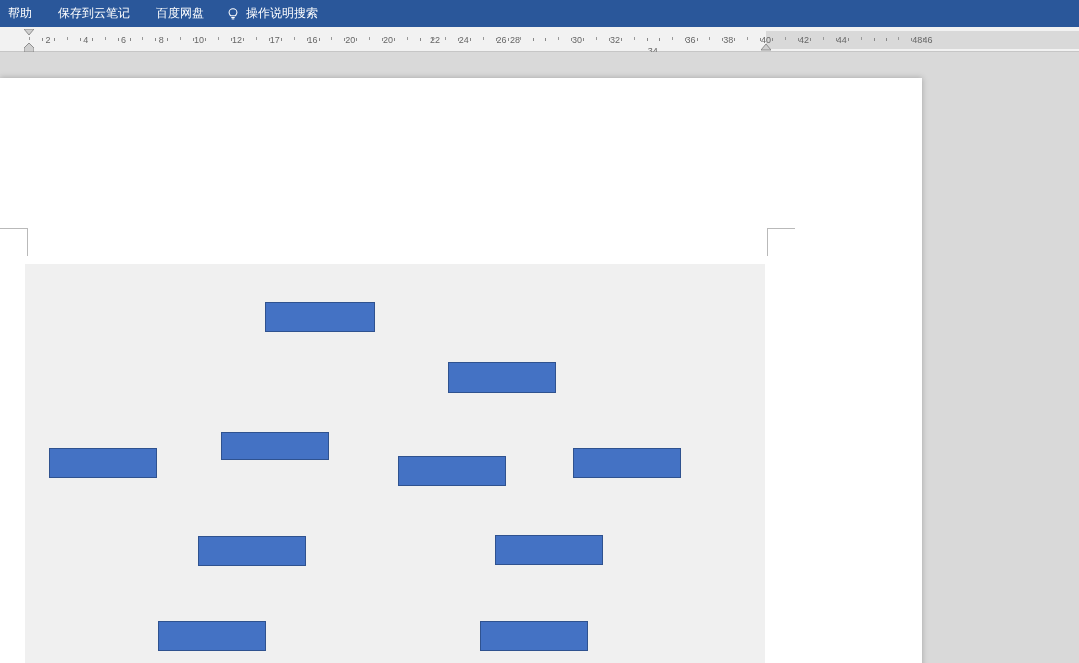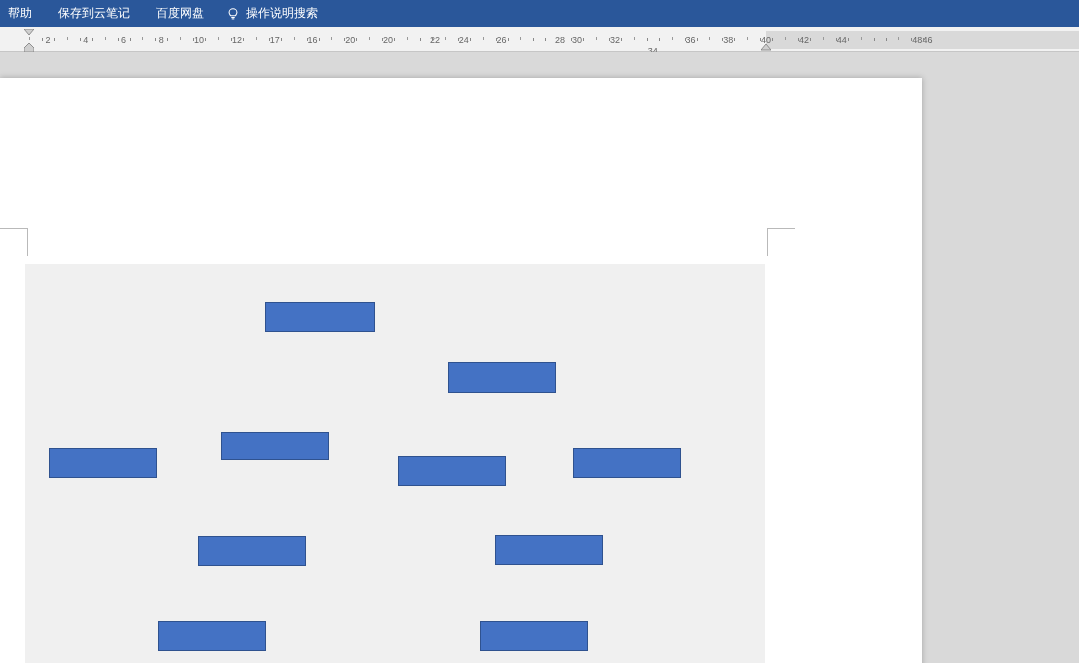--- a/index.html
+++ b/index.html
@@ -195,21 +195,21 @@
       <div class="tick" style="left: 431.9px; top: 7px; height: 3px;"></div>
       <div class="tick-dash" style="left: 444.8px;"></div>
       <span class="tick-label" style="left: 463.7px;">24</span>
       <div class="tick" style="left: 457.7px; top: 7px; height: 3px;"></div>
       <div class="tick" style="left: 469.7px; top: 7px; height: 3px;"></div>
       <div class="tick-dash" style="left: 482.6px;"></div>
       <span class="tick-label" style="left: 501.5px;">26</span>
       <div class="tick" style="left: 495.5px; top: 7px; height: 3px;"></div>
       <div class="tick" style="left: 507.5px; top: 7px; height: 3px;"></div>
       <div class="tick-dash" style="left: 520.4px;"></div>
-      <span class="tick-label" style="left: 560px;">28</span>
+      <span class="tick-label" style="left: 515px;">28</span>
       <div class="tick" style="left: 533.3px; top: 7px; height: 3px;"></div>
       <div class="tick" style="left: 545.3px; top: 7px; height: 3px;"></div>
       <div class="tick-dash" style="left: 558.2px;"></div>
       <span class="tick-label" style="left: 577.1px;">30</span>
       <div class="tick" style="left: 571.1px; top: 7px; height: 3px;"></div>
       <div class="tick" style="left: 583.1px; top: 7px; height: 3px;"></div>
       <div class="tick-dash" style="left: 596px;"></div>
       <span class="tick-label" style="left: 614.9px;">32</span>
       <div class="tick" style="left: 608.9px; top: 7px; height: 3px;"></div>
       <div class="tick" style="left: 620.9px; top: 7px; height: 3px;"></div>

